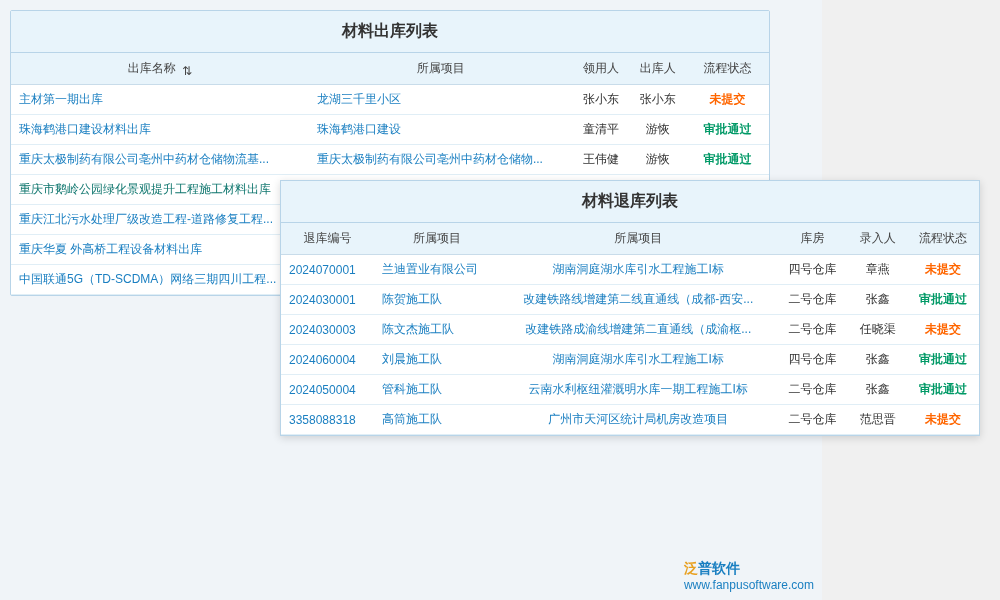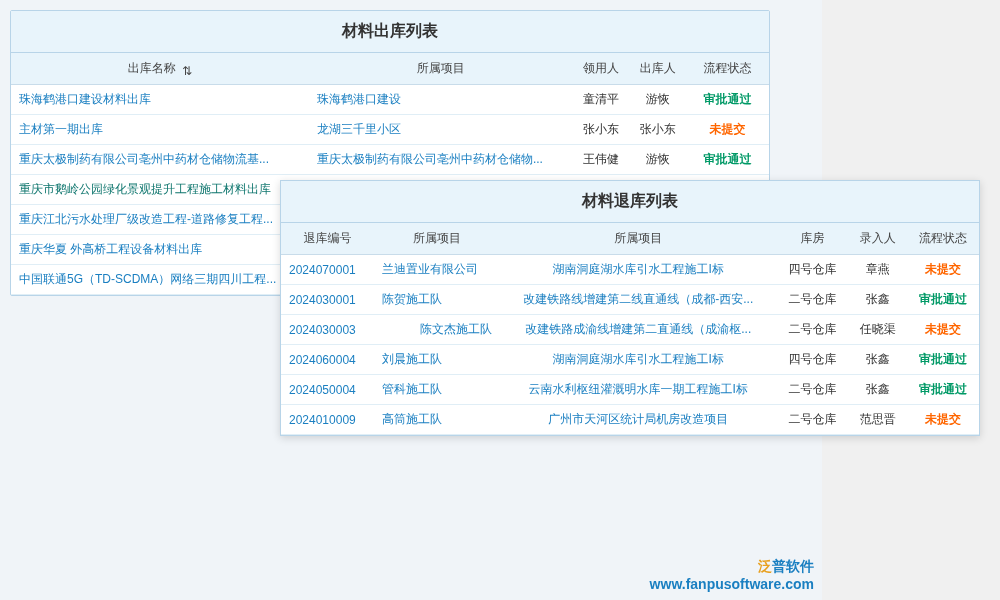--- a/index.html
+++ b/index.html
@@ -102,33 +102,32 @@
     }
 
     
     .logo-watermark {
       position: absolute;
       bottom: 8px;
       right: 8px;
       z-index: 10;
       display: flex;
       flex-direction: column;
-      align-items: flex-end;
+      align-items: flex-start;
     }
 
     .logo-main {
       font-size: 14px;
       color: #1a7fc1;
       font-weight: bold;
     }
 
     .logo-sub {
-      font-size: 14px;
+      font-size: 12px;
       color: #1a7fc1;
-      font-weight: bold;
     }
 
     .filter-icon {
       display: inline-block;
       width: 10px;
       height: 10px;
       margin-left: 3px;
       vertical-align: middle;
     }
   </style>
@@ -146,32 +145,32 @@
             出库名称 <span class="filter-icon">⇅</span>
           </th>
           <th>所属项目</th>
           <th>领用人</th>
           <th>出库人</th>
           <th>流程状态</th>
         </tr>
       </thead>
       <tbody id="outbound-tbody">
       <tr>
+    <td style="color:#1a7fc1;cursor:pointer;">主材第一期出库</td>
+    <td style="color:#1a7fc1;">龙湖三千里小区</td>
+    <td style="color:#333;">张小东</td>
+    <td style="color:#333;">张小东</td>
+    <td class="status-pending">未提交</td>
+  </tr>
+          <tr>
     <td style="color:#1a7fc1;cursor:pointer;">珠海鹤港口建设材料出库</td>
     <td style="color:#1a7fc1;">珠海鹤港口建设</td>
     <td style="color:#333;">童清平</td>
     <td style="color:#333;">游恢</td>
     <td class="status-approved">审批通过</td>
-  </tr>
-          <tr>
-    <td style="color:#1a7fc1;cursor:pointer;">主材第一期出库</td>
-    <td style="color:#1a7fc1;">龙湖三千里小区</td>
-    <td style="color:#333;">张小东</td>
-    <td style="color:#333;">张小东</td>
-    <td class="status-pending">未提交</td>
   </tr>
           <tr>
     <td style="color:#1a7fc1;cursor:pointer;">重庆太极制药有限公司亳州中药材仓储物流基...</td>
     <td style="color:#1a7fc1;">重庆太极制药有限公司亳州中药材仓储物...</td>
     <td style="color:#333;">王伟健</td>
     <td style="color:#333;">游恢</td>
     <td class="status-approved">审批通过</td>
   </tr>
           <tr>
     <td style="color:#0f766e;cursor:pointer;margin-left:12px;">重庆市鹅岭公园绿化景观提升工程施工材料出库</td>
@@ -230,21 +229,21 @@
           <tr>
     <td style="color:#1a7fc1;cursor:pointer;">2024030001</td>
     <td style="color:#1a7fc1;">陈贺施工队</td>
     <td style="color:#1a7fc1;">改建铁路线增建第二线直通线（成都-西安...</td>
     <td style="color:#333;">二号仓库</td>
     <td style="color:#333;">张鑫</td>
     <td class="status-approved">审批通过</td>
   </tr>
           <tr>
     <td style="color:#1a7fc1;cursor:pointer;">2024030003</td>
-    <td style="color:#1a7fc1;text-align:right;">陈文杰施工队</td>
+    <td style="color:#1a7fc1;">陈文杰施工队</td>
     <td style="color:#1a7fc1;">改建铁路成渝线增建第二直通线（成渝枢...</td>
     <td style="color:#333;">二号仓库</td>
     <td style="color:#333;">任晓渠</td>
     <td class="status-pending">未提交</td>
   </tr>
           <tr>
     <td style="color:#1a7fc1;cursor:pointer;">2024060004</td>
     <td style="color:#1a7fc1;">刘晨施工队</td>
     <td style="color:#1a7fc1;">湖南洞庭湖水库引水工程施工I标</td>
     <td style="color:#333;">四号仓库</td>
@@ -253,21 +252,21 @@
   </tr>
           <tr>
     <td style="color:#1a7fc1;cursor:pointer;">2024050004</td>
     <td style="color:#1a7fc1;">管科施工队</td>
     <td style="color:#1a7fc1;">云南水利枢纽灌溉明水库一期工程施工I标</td>
     <td style="color:#333;">二号仓库</td>
     <td style="color:#333;">张鑫</td>
     <td class="status-approved">审批通过</td>
   </tr>
           <tr>
-    <td style="color:#1a7fc1;cursor:pointer;">2024010009</td>
+    <td style="color:#1a7fc1;cursor:pointer;">3358088318</td>
     <td style="color:#1a7fc1;">高筒施工队</td>
     <td style="color:#1a7fc1;">广州市天河区统计局机房改造项目</td>
     <td style="color:#333;">二号仓库</td>
     <td style="color:#333;">范思晋</td>
     <td class="status-pending">未提交</td>
   </tr>
         </tbody>
     </table>
   </div>
 

